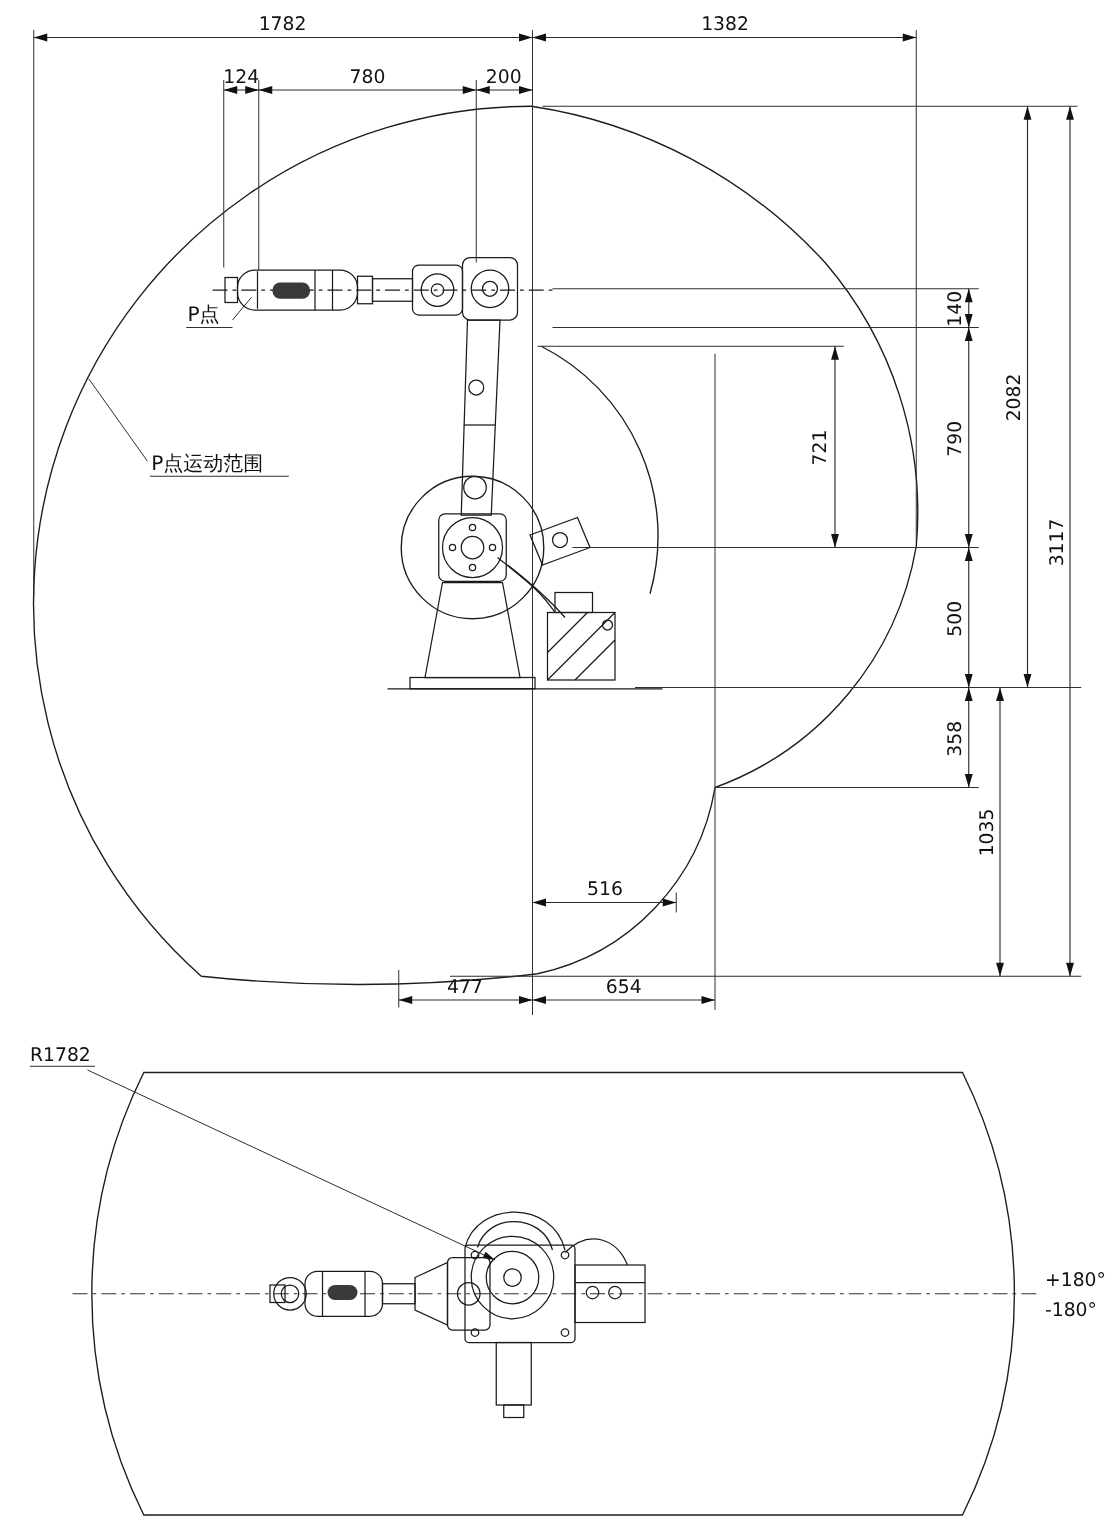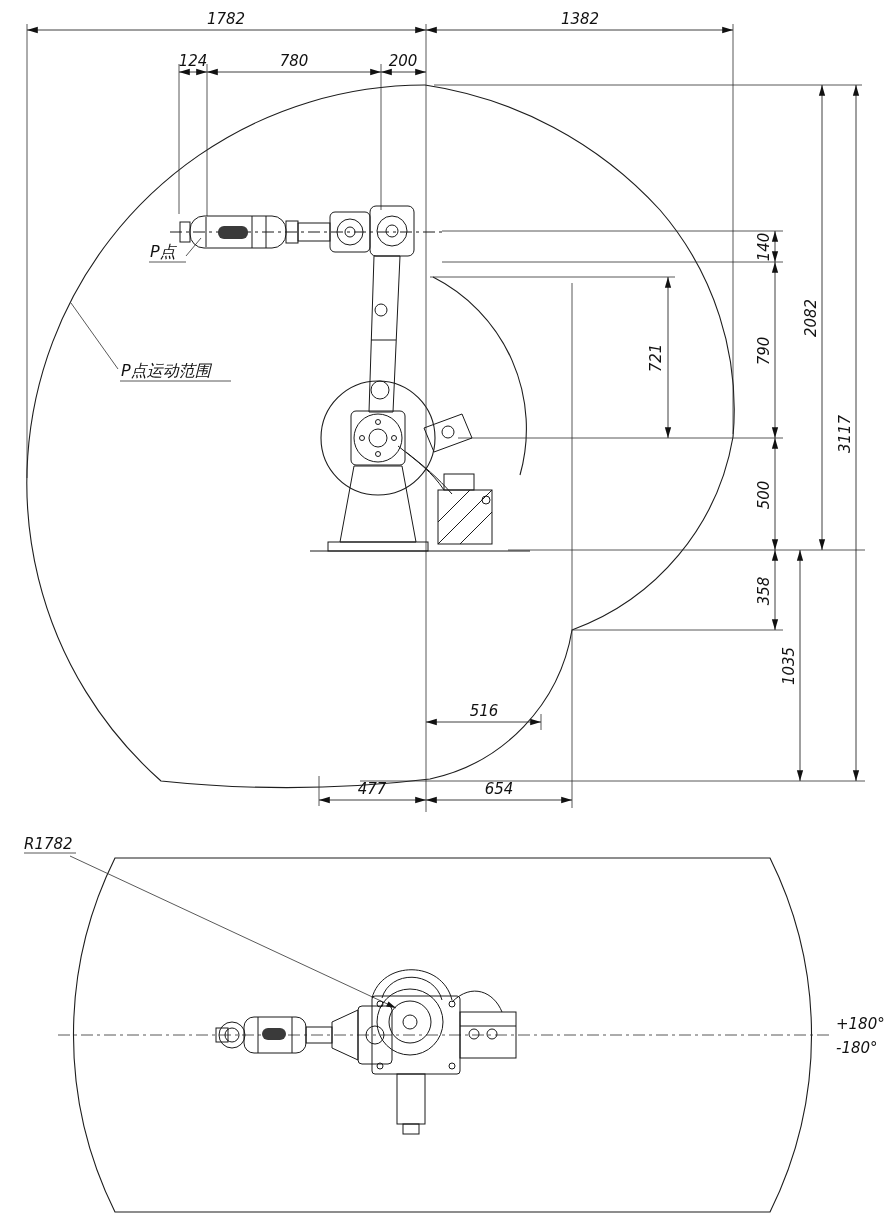--- a/index.html
+++ b/index.html
@@ -1,16 +1,16 @@
 <!DOCTYPE html>
 <html><head>
 <meta charset="utf-8">
 <style>
   html,body{margin:0;padding:0;background:#ffffff;}
-  .page{width:892px;height:1226px;background:#ffffff;position:relative;overflow:hidden;font-style:italic;}
+  .page{width:892px;height:1226px;background:#ffffff;position:relative;overflow:hidden;}
   svg{display:block;}
   text{font-family:"DejaVu Sans","Liberation Sans",sans-serif;font-size:15px;fill:#111;}
   .cjk{font-size:16px;}
   .thin{stroke:#2f2f2f;stroke-width:0.8;fill:none;}
   .env{stroke:#1d1d1d;stroke-width:1.1;fill:none;}
   .dimline{stroke:#2a2a2a;stroke-width:0.9;fill:none;}
   .robot{stroke:#1a1a1a;stroke-width:1;fill:none;}
   .robot .dark{fill:#3a3a3a;stroke:none;}
   .cl{stroke-dasharray:12 4 3 4;}
 </style>

